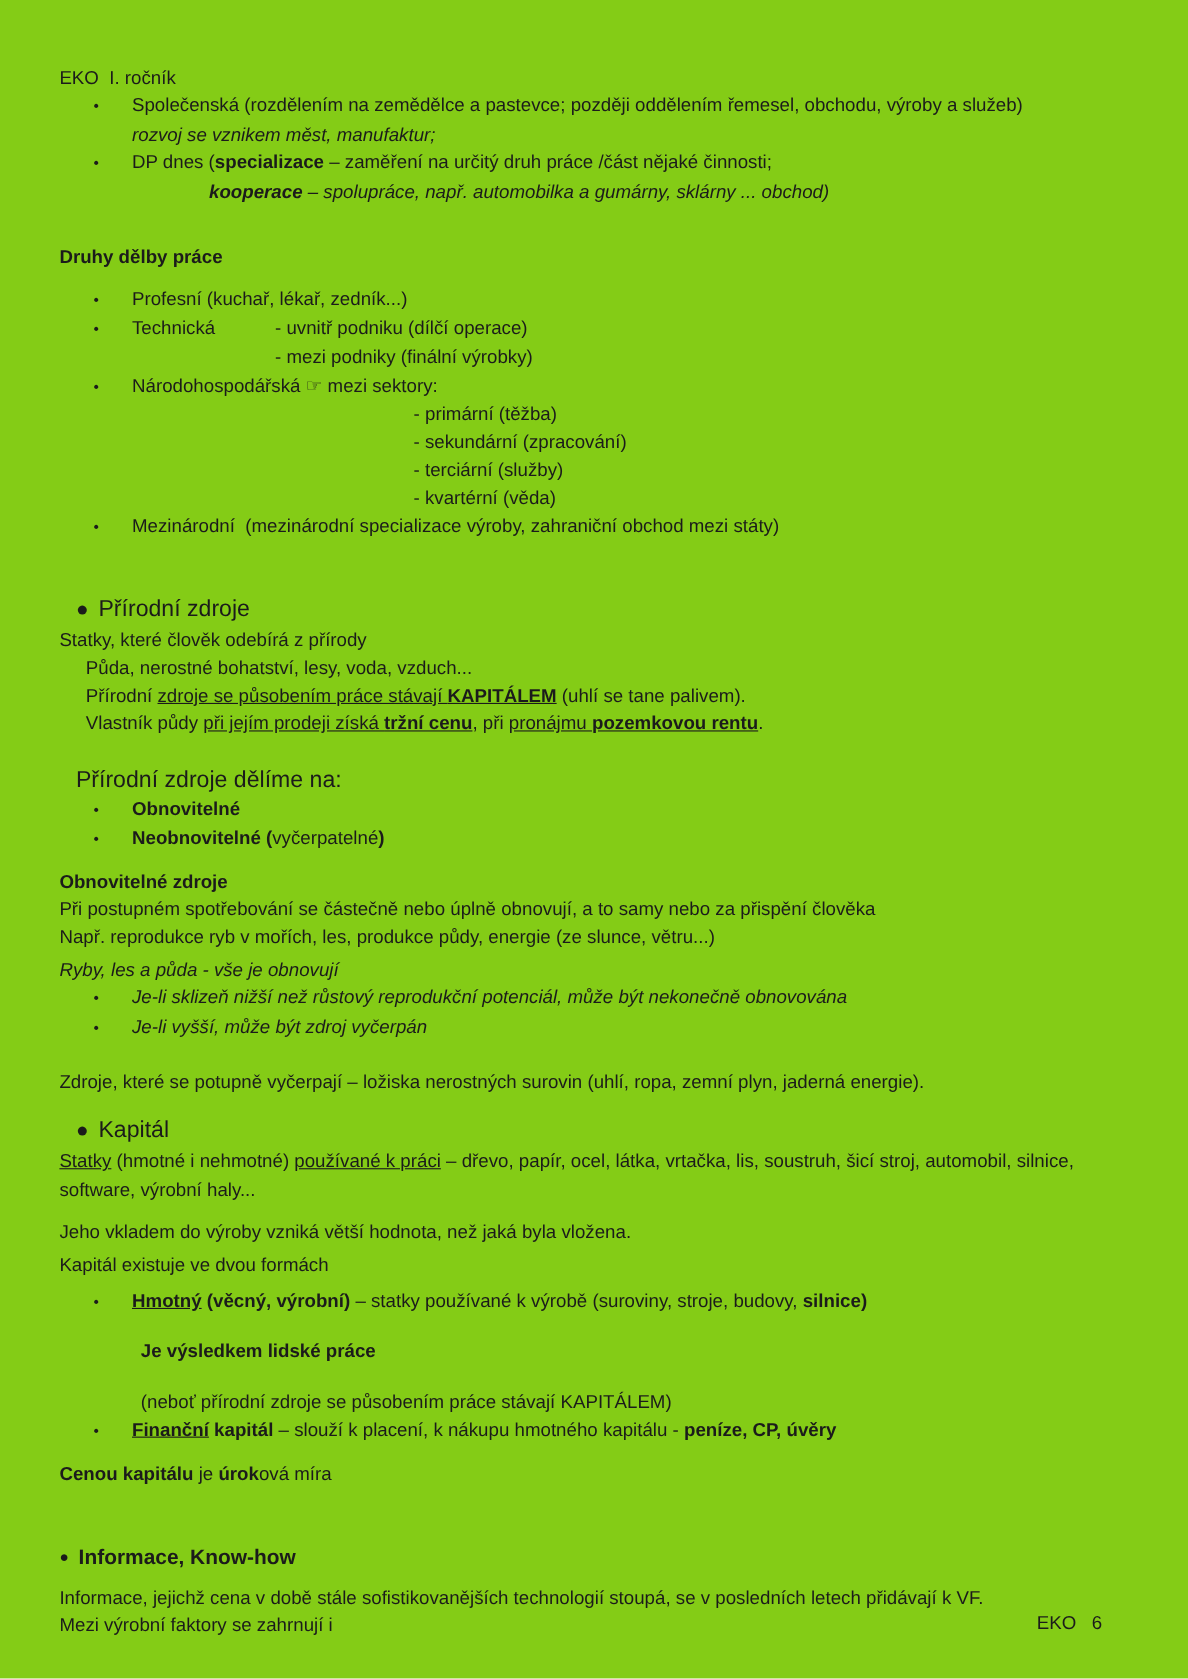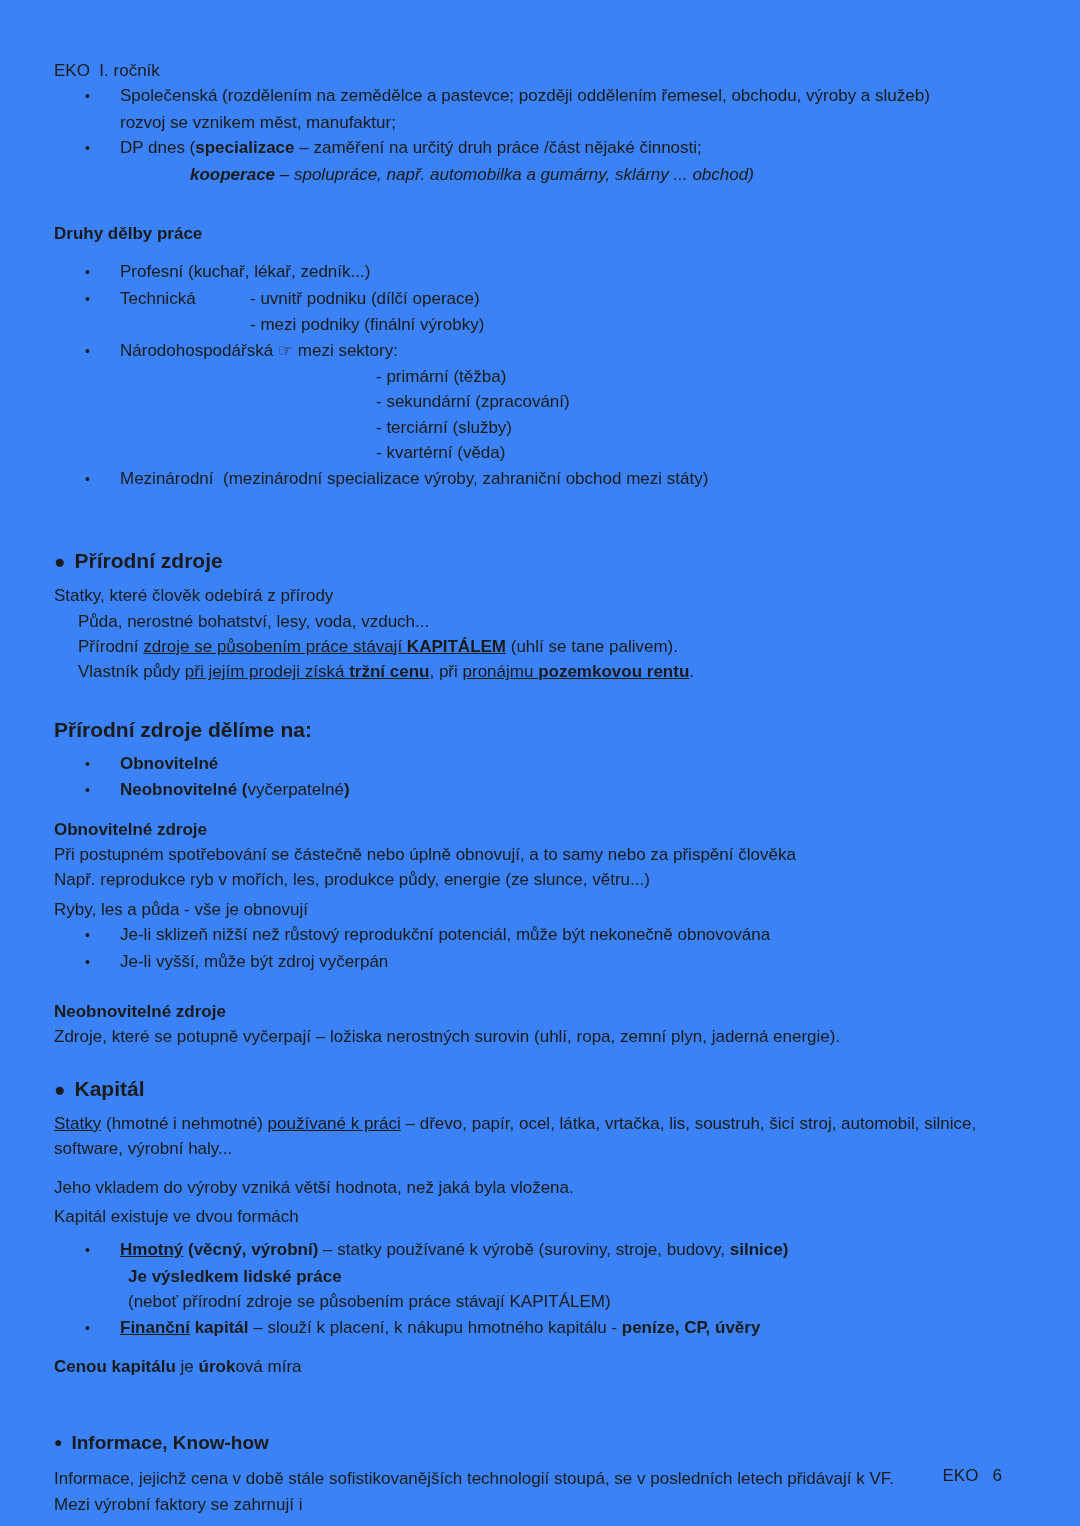--- a/index.html
+++ b/index.html
@@ -1,46 +1,46 @@
 <!DOCTYPE html>
 <html><head>
 <meta charset="utf-8">
 <style>
   html,body{margin:0;padding:0;background:#ffffff;}
   .page{
     position:relative;
     width:1080px;height:1526px;
-    background:#3b82f6;
+    background:#84cc16;
     color:#1b1b1b;
     font-family:"Liberation Sans","DejaVu Sans",sans-serif;
     box-sizing:border-box;
     padding:58px 54px 0 54px;
     overflow:hidden;
   }
   .blk{
     font-size:17px;
     line-height:25.4px;
     white-space:pre-wrap;
   }
   
-  .h2,.h2dot{font-size:21px;font-weight:bold;line-height:42px;}
+  .h2,.h2dot{font-size:21px;font-weight:normal;line-height:28px;margin-left:15px;}
   .h2dot-sm{font-size:19px;font-weight:bold;line-height:30px;}
   .h3{font-weight:bold;}
   
   .b1{padding-left:31px;}
   .bullet{display:inline-block;width:35px;font-size:14px;}
   .cont1{padding-left:66px;}
   .cont-k{padding-left:136px;font-style:italic;}
   .cont-tech{padding-left:196px;}
   .cont-sector{padding-left:322px;}
-  .cont2{padding-left:74px;}
+  .cont2{padding-left:74px;margin-top:20px;}
   .ind-a{padding-left:24px;}
   
   .sb{font-weight:bold;}
-  .si{}
+  .si{font-style:italic;}
   .su{text-decoration:underline;}
   .colfix{display:inline-block;width:130px;}
   .hand{font-family:"DejaVu Sans",sans-serif;}
   
   .dot{margin-right:9px;}
   .h2dot .dot{font-size:19px;}
   .h2dot-sm .dot{font-size:14px;vertical-align:2px;}
   
   .gap4{height:4px;}
   .gap8{height:8px;}
@@ -91,21 +91,20 @@
       <div class="blk b1"><span class="bullet">•</span><span class="sb">Neobnovitelné (</span><span>vyčerpatelné</span><span class="sb">)</span></div>
       <div class="blk gap13"></div>
       <div class="blk h3"><span>Obnovitelné zdroje</span></div>
       <div class="blk p"><span>Při postupném spotřebování se částečně nebo úplně obnovují, a to samy nebo za přispění člověka</span></div>
       <div class="blk p"><span>Např. reprodukce ryb v mořích, les, produkce půdy, energie (ze slunce, větru...)</span></div>
       <div class="blk gap4"></div>
       <div class="blk p"><span class="si">Ryby, les a půda - vše je obnovují</span></div>
       <div class="blk b1"><span class="bullet">•</span><span class="si">Je-li sklizeň nižší než růstový reprodukční potenciál, může být nekonečně obnovována</span></div>
       <div class="blk b1"><span class="bullet">•</span><span class="si">Je-li vyšší, může být zdroj vyčerpán</span></div>
       <div class="blk gap24"></div>
-      <div class="blk h3"><span>Neobnovitelné zdroje</span></div>
       <div class="blk p"><span>Zdroje, které se potupně vyčerpají – ložiska nerostných surovin (uhlí, ropa, zemní plyn, jaderná energie).</span></div>
       <div class="blk gap18"></div>
       <div class="blk h2dot"><span class="dot">●</span><span>Kapitál</span></div>
       <div class="blk p"><span class="su">Statky</span><span> (hmotné i nehmotné) </span><span class="su">používané k práci</span><span> – dřevo, papír, ocel, látka, vrtačka, lis, soustruh, šicí stroj, automobil, silnice, software, výrobní haly...</span></div>
       <div class="blk gap13"></div>
       <div class="blk p"><span>Jeho vkladem do výroby vzniká větší hodnota, než jaká byla vložena.</span></div>
       <div class="blk gap4"></div>
       <div class="blk p"><span>Kapitál existuje ve dvou formách</span></div>
       <div class="blk gap8"></div>
       <div class="blk b1"><span class="bullet">•</span><span class="sb su">Hmotný</span><span class="sb"> (věcný, výrobní)</span><span> – statky používané k výrobě (suroviny, stroje, budovy, </span><span class="sb">silnice)</span></div>

